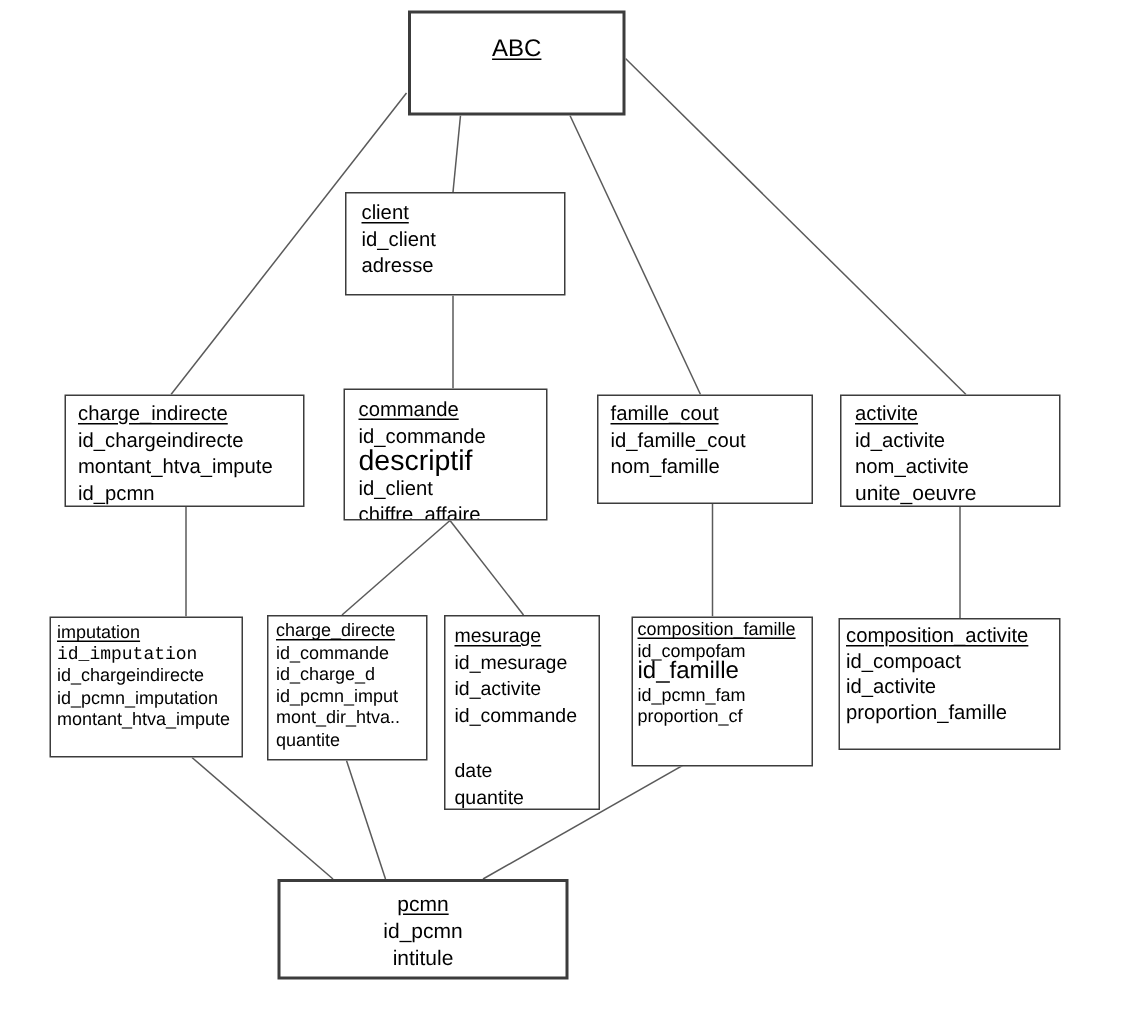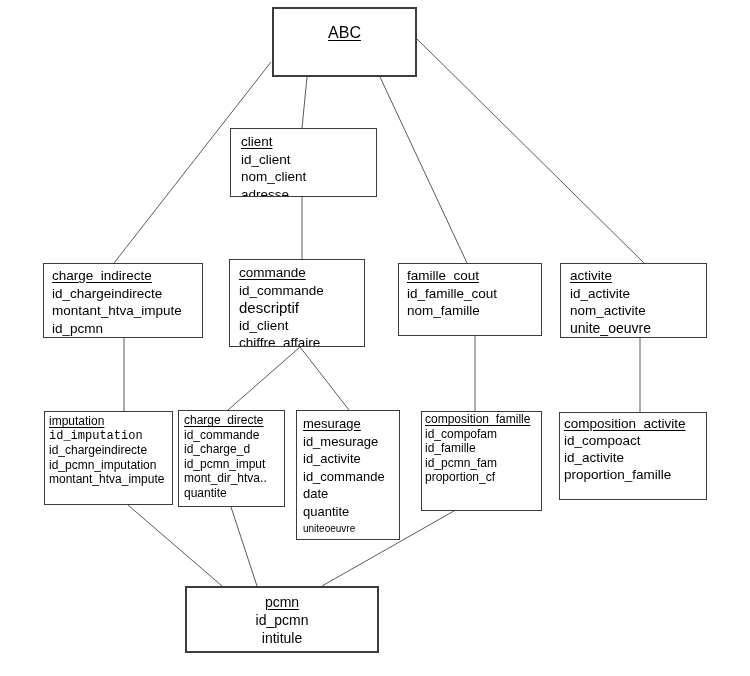--- a/index.html
+++ b/index.html
@@ -42,75 +42,74 @@
       <line x1="231" y1="507" x2="257" y2="586" stroke="#5a5a5a" stroke-width="1"></line>
       <line x1="475" y1="499" x2="322" y2="586" stroke="#5a5a5a" stroke-width="1"></line>
     </svg>
   <div id="entities">
       <div class="entity center" style="left: 272px; top: 7px; width: 145px; height: 70px; padding-top: 14px; padding-left: 0px; border-width: 2px; border-color: rgb(60, 60, 60);">
         <div class="title" style="font-size: 16px; line-height: 20px;">ABC</div>
       </div>
       <div class="entity" style="left: 230px; top: 128px; width: 147px; height: 69px; padding-top: 4px; padding-left: 10px; border-width: 1px; border-color: rgb(60, 60, 60);">
         <div class="title" style="font-size: 13.5px; line-height: 17.5px;">client</div>
         <div class="field" style="font-size: 13.5px; line-height: 17.5px;">id_client</div>
-        <div class="field" style="font-size: 13.5px; line-height: 17.5px;">nom_client</div>
         <div class="field" style="font-size: 13.5px; line-height: 17.5px;">adresse</div>
       </div>
       <div class="entity" style="left: 43px; top: 263px; width: 160px; height: 75px; padding-top: 3px; padding-left: 8px; border-width: 1px; border-color: rgb(60, 60, 60);">
         <div class="title" style="font-size: 13.5px; line-height: 17.5px;">charge_indirecte</div>
         <div class="field" style="font-size: 13.5px; line-height: 17.5px;">id_chargeindirecte</div>
         <div class="field" style="font-size: 13.5px; line-height: 17.5px;">montant_htva_impute</div>
         <div class="field" style="font-size: 13.5px; line-height: 17.5px;">id_pcmn</div>
       </div>
       <div class="entity" style="left: 229px; top: 259px; width: 136px; height: 88px; padding-top: 4px; padding-left: 9px; border-width: 1px; border-color: rgb(60, 60, 60);">
         <div class="title" style="font-size: 13.5px; line-height: 17.5px;">commande</div>
         <div class="field" style="font-size: 13.5px; line-height: 17.5px;">id_commande</div>
-        <div class="field" style="font-size: 15px; line-height: 17.5px;">descriptif</div>
+        <div class="field" style="font-size: 19px; line-height: 17.5px;">descriptif</div>
         <div class="field" style="font-size: 13.5px; line-height: 17.5px;">id_client</div>
         <div class="field" style="font-size: 13.5px; line-height: 17.5px;">chiffre_affaire</div>
       </div>
       <div class="entity" style="left: 398px; top: 263px; width: 144px; height: 73px; padding-top: 3px; padding-left: 8px; border-width: 1px; border-color: rgb(60, 60, 60);">
         <div class="title" style="font-size: 13.5px; line-height: 17.5px;">famille_cout</div>
         <div class="field" style="font-size: 13.5px; line-height: 17.5px;">id_famille_cout</div>
         <div class="field" style="font-size: 13.5px; line-height: 17.5px;">nom_famille</div>
       </div>
       <div class="entity" style="left: 560px; top: 263px; width: 147px; height: 75px; padding-top: 3px; padding-left: 9px; border-width: 1px; border-color: rgb(60, 60, 60);">
         <div class="title" style="font-size: 13.5px; line-height: 17.5px;">activite</div>
         <div class="field" style="font-size: 13.5px; line-height: 17.5px;">id_activite</div>
         <div class="field" style="font-size: 13.5px; line-height: 17.5px;">nom_activite</div>
         <div class="field" style="font-size: 14px; line-height: 17.5px;">unite_oeuvre</div>
       </div>
-      <div class="entity" style="left: 44px; top: 411px; width: 129px; height: 94px; padding-top: 2px; padding-left: 4px; border-width: 1px; border-color: rgb(60, 60, 60);">
+      <div class="entity" style="left: 33px; top: 411px; width: 129px; height: 94px; padding-top: 2px; padding-left: 4px; border-width: 1px; border-color: rgb(60, 60, 60);">
         <div class="title" style="font-size: 12px; line-height: 14.5px;">imputation</div>
         <div class="field" style="font-size: 12px; line-height: 14.5px; font-family: Liberation Mono, monospace;">id_imputation</div>
         <div class="field" style="font-size: 12px; line-height: 14.5px;">id_chargeindirecte</div>
         <div class="field" style="font-size: 12px; line-height: 14.5px;">id_pcmn_imputation</div>
         <div class="field" style="font-size: 12px; line-height: 14.5px;">montant_htva_impute</div>
       </div>
       <div class="entity" style="left: 178px; top: 410px; width: 107px; height: 97px; padding-top: 2px; padding-left: 5px; border-width: 1px; border-color: rgb(60, 60, 60);">
         <div class="title" style="font-size: 12px; line-height: 14.5px;">charge_directe</div>
         <div class="field" style="font-size: 12px; line-height: 14.5px;">id_commande</div>
         <div class="field" style="font-size: 12px; line-height: 14.5px;">id_charge_d</div>
         <div class="field" style="font-size: 12px; line-height: 14.5px;">id_pcmn_imput</div>
         <div class="field" style="font-size: 12px; line-height: 14.5px;">mont_dir_htva..</div>
         <div class="field" style="font-size: 12px; line-height: 14.5px;">quantite</div>
       </div>
       <div class="entity" style="left: 296px; top: 410px; width: 104px; height: 130px; padding-top: 4px; padding-left: 6px; border-width: 1px; border-color: rgb(60, 60, 60);">
         <div class="title" style="font-size: 13px; line-height: 17.5px;">mesurage</div>
         <div class="field" style="font-size: 13px; line-height: 17.5px;">id_mesurage</div>
         <div class="field" style="font-size: 13px; line-height: 17.5px;">id_activite</div>
         <div class="field" style="font-size: 13px; line-height: 17.5px;">id_commande</div>
-        <div class="field" style="font-size: 13px; line-height: 17.5px;">date</div>
+        <div class="field" style="font-size: 13px; line-height: 17.5px; margin-top: 20px;">date</div>
         <div class="field" style="font-size: 13px; line-height: 17.5px;">quantite</div>
         <div class="field" style="font-size: 10px; line-height: 17.5px;">uniteoeuvre</div>
       </div>
       <div class="entity" style="left: 421px; top: 411px; width: 121px; height: 100px; padding-top: 0; padding-left: 3px; border-width: 1px; border-color: rgb(60, 60, 60);">
         <div class="title" style="font-size: 12px; line-height: 14.5px;">composition_famille</div>
         <div class="field" style="font-size: 12px; line-height: 14.5px;">id_compofam</div>
-        <div class="field" style="font-size: 12px; line-height: 14.5px;">id_famille</div>
+        <div class="field" style="font-size: 16px; line-height: 14.5px;">id_famille</div>
         <div class="field" style="font-size: 12px; line-height: 14.5px;">id_pcmn_fam</div>
         <div class="field" style="font-size: 12px; line-height: 14.5px;">proportion_cf</div>
       </div>
       <div class="entity" style="left: 559px; top: 412px; width: 148px; height: 88px; padding-top: 2px; padding-left: 4px; border-width: 1px; border-color: rgb(60, 60, 60);">
         <div class="title" style="font-size: 13.5px; line-height: 17px;">composition_activite</div>
         <div class="field" style="font-size: 13.5px; line-height: 17px;">id_compoact</div>
         <div class="field" style="font-size: 13.5px; line-height: 17px;">id_activite</div>
         <div class="field" style="font-size: 13.5px; line-height: 17px;">proportion_famille</div>
       </div>
       <div class="entity center" style="left: 185px; top: 586px; width: 194px; height: 67px; padding-top: 5px; padding-left: 0px; border-width: 2px; border-color: rgb(60, 60, 60);">

